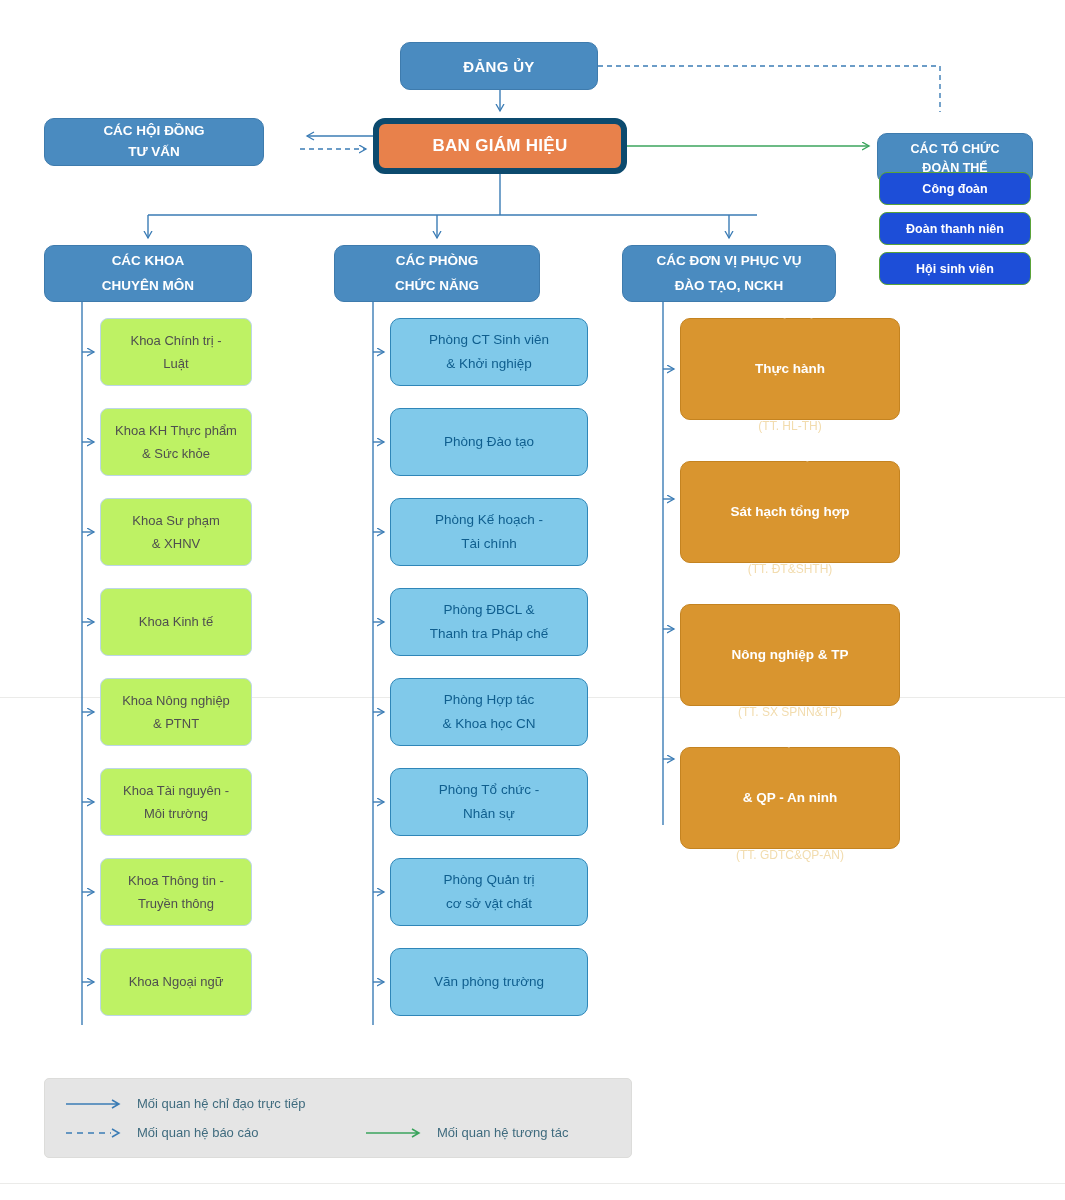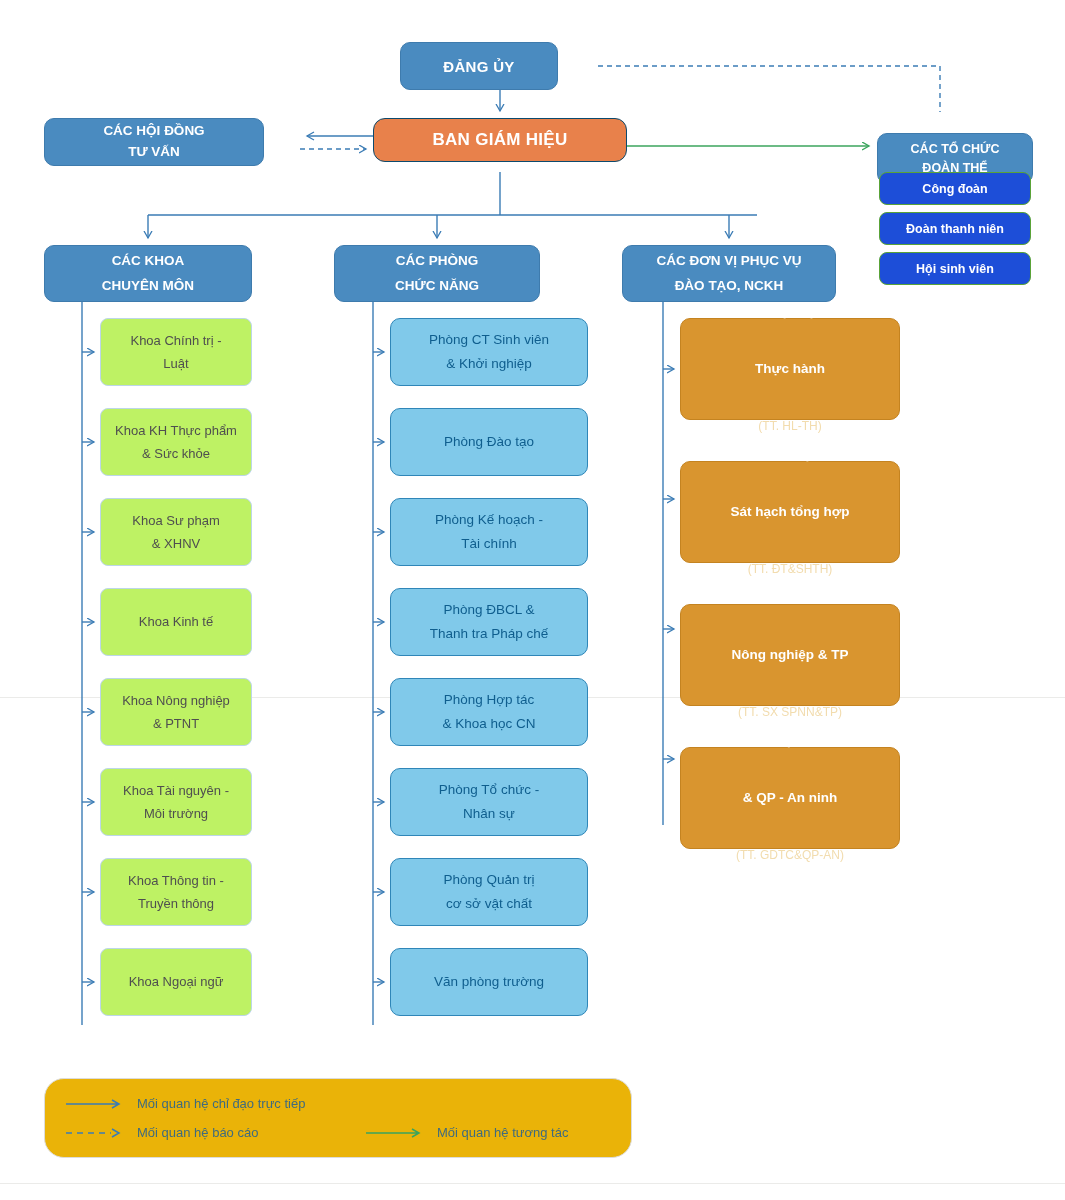--- a/index.html
+++ b/index.html
@@ -5,22 +5,22 @@
   html,body{margin:0;padding:0;background:#fff;}
   .stage{position:relative;width:1065px;height:1200px;background:#ffffff;overflow:hidden;
          font-family:"Liberation Sans",sans-serif;}
   .pagebreak{position:absolute;left:0;width:1065px;height:1px;background:#ebebe9;z-index:0;}
   .pb1{top:697px;} .pb2{top:1183px;}
   .connectors{position:absolute;left:0;top:0;z-index:1;}
   .node{position:absolute;box-sizing:border-box;display:flex;flex-direction:column;
         align-items:center;justify-content:center;text-align:center;z-index:2;}
   .node span{display:block;}
   .blue{background:#4a8bc0;border:1px solid #3e7bad;color:#fff;font-weight:bold;border-radius:10px;}
-  .dang-uy{left:400px;top:42px;width:158px;height:48px;font-size:15px;letter-spacing:.3px;}
-  .bgh{left:373px;top:118px;width:254px;height:44px;background:#e8814b;border:1px solid #0c4a6e;
+  .dang-uy{left:400px;top:42px;width:198px;height:48px;font-size:15px;letter-spacing:.3px;}
+  .bgh{left:373px;top:118px;width:254px;height:56px;background:#e8814b;border:6px solid #0c4a6e;
        color:#fff;font-weight:bold;font-size:17px;border-radius:12px;letter-spacing:.3px;}
   .hoi-dong{left:44px;top:118px;width:220px;height:48px;font-size:13.5px;line-height:1.55;}
   .to-chuc{left:877px;top:133px;width:156px;height:51px;font-size:12.5px;line-height:1.5;}
   .unions{position:absolute;left:879px;top:172px;width:152px;z-index:2;}
   .union{box-sizing:border-box;height:33px;margin-bottom:7px;background:#1d4ed8;border:1px solid #5aa338;
          border-radius:8px;color:#fff;font-weight:bold;font-size:12.5px;
          display:flex;align-items:center;justify-content:center;text-align:center;}
   .colhead{height:57px;font-size:13.5px;line-height:1.85;}
   .ch1{left:44px;top:245px;width:208px;}
   .ch2{left:334px;top:245px;width:206px;}
@@ -33,21 +33,21 @@
         justify-content:center;text-align:center;}
   .item span{display:block;}
   .c1{height:68px;margin-bottom:22px;background:#bef264;border:1px solid #bcd6e8;border-radius:8px;
       color:#4f4f4f;font-size:13px;line-height:1.8;}
   .c2{height:68px;margin-bottom:22px;background:#80c9ea;border:1px solid #2f86b8;border-radius:10px;
       color:#0f5e8e;font-size:13.5px;line-height:1.8;}
   .c3{height:102px;margin-bottom:41px;background:#d9952f;border:1px solid #c48320;border-radius:10px;
       color:#ffffff;font-size:13.5px;font-weight:bold;line-height:1.8;gap:32px;}
   .c3 .abbr{color:#f2dcae;font-size:12px;font-weight:normal;margin-top:3px;}
   .legend{position:absolute;left:44px;top:1078px;width:588px;height:80px;box-sizing:border-box;
-          background:#eab308;border:1px solid #dcdcda;border-radius:20px;z-index:2;
+          background:#e5e5e5;border:1px solid #dcdcda;border-radius:5px;z-index:2;
           display:grid;grid-template-columns:300px 1fr;grid-template-rows:1fr 1fr;
           padding:10px 20px;align-items:center;}
   .lrow{display:flex;align-items:center;gap:10px;}
   .li-direct{grid-column:1;grid-row:1;}
   .li-report{grid-column:1;grid-row:2;}
   .li-interact{grid-column:2;grid-row:2;}
   .ltext{font-size:13px;color:#3f6b7e;}
   .larrow{display:flex;align-items:center;}
 </style>
 </head>

